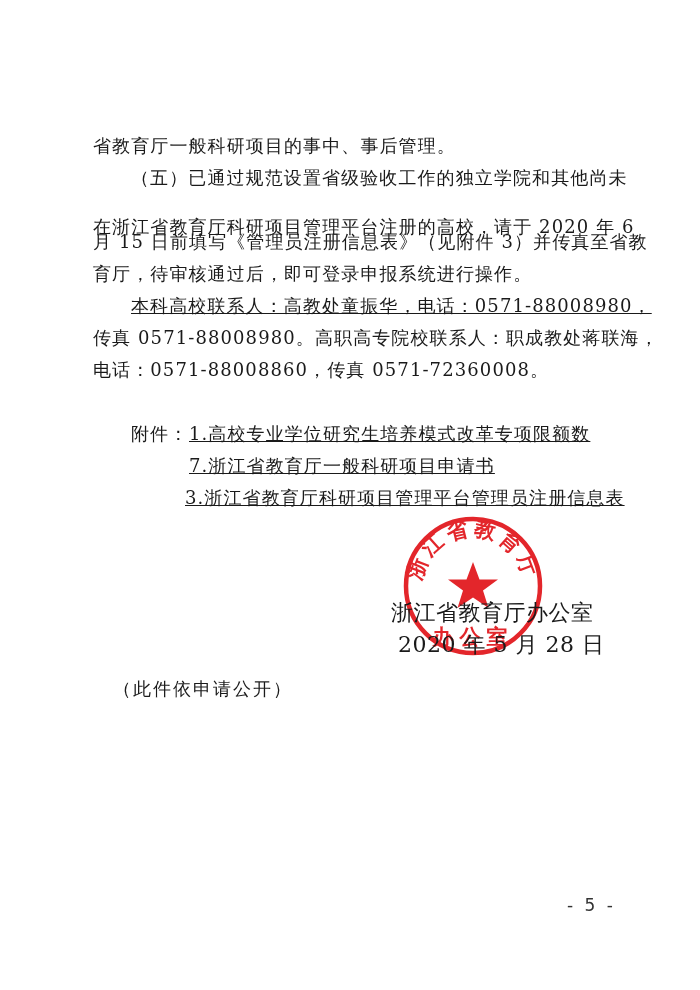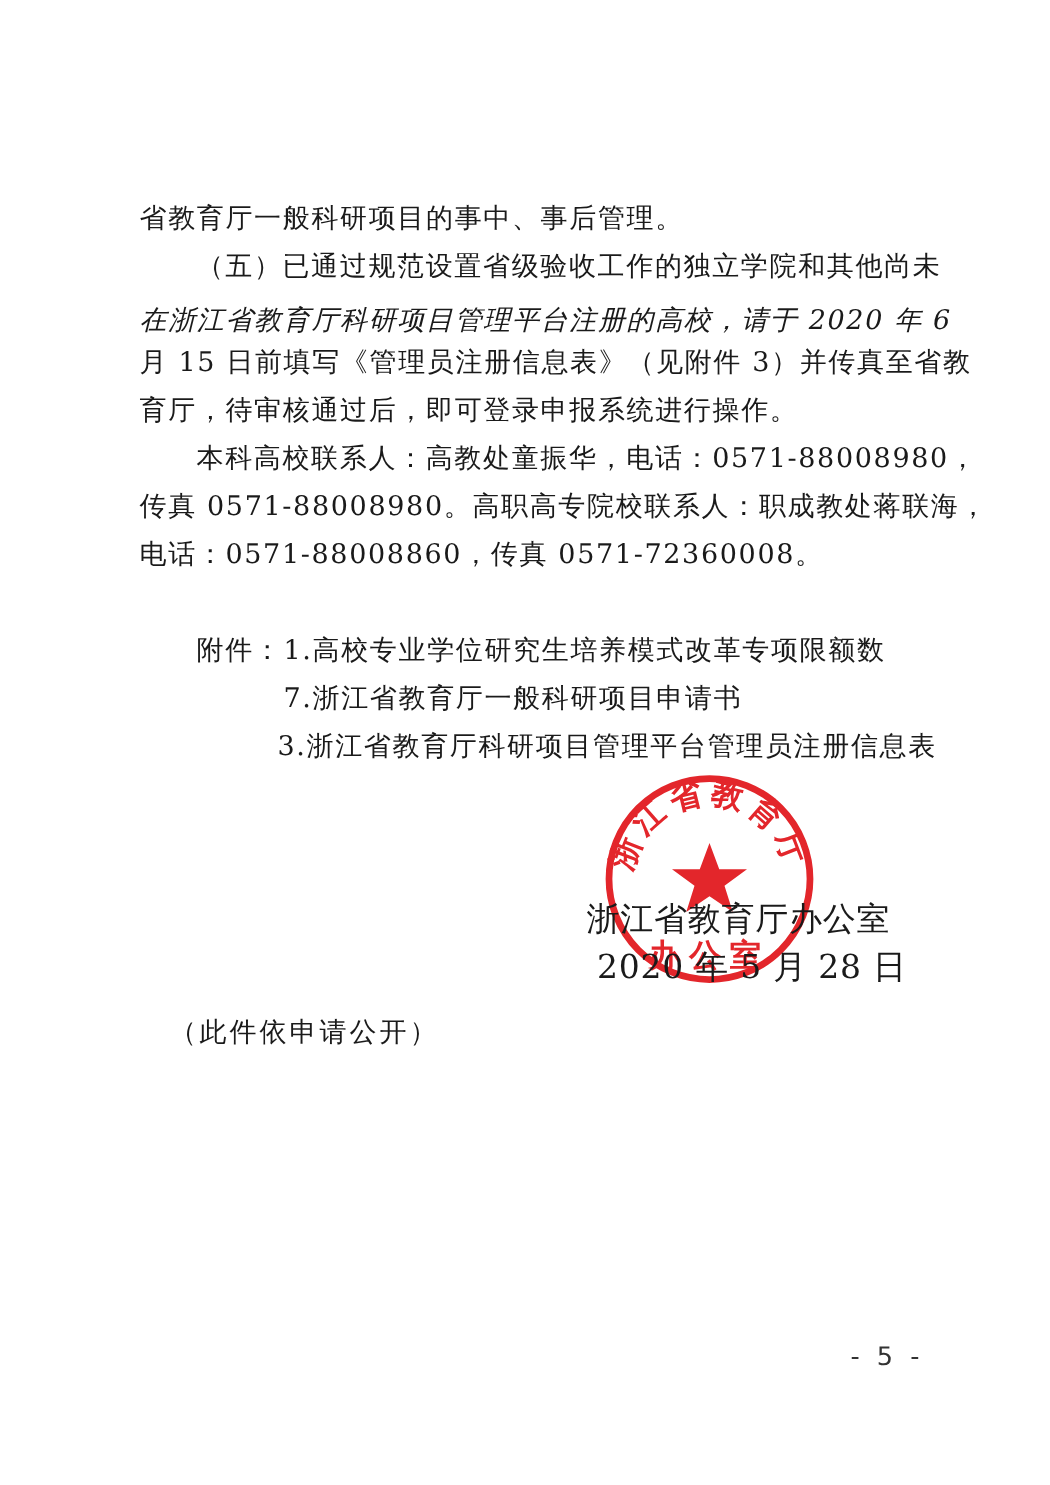--- a/index.html
+++ b/index.html
@@ -2,37 +2,37 @@
 <html><head>
 <meta charset="utf-8">
 <style>
   html, body { margin: 0; padding: 0; background: #ffffff; }
   body { width: 700px; height: 990px; position: relative; overflow: hidden;
          font-family: "DejaVu Serif", "Liberation Serif", serif; color: #1a1a1a; }
   .line { position: absolute; left: 93px; white-space: nowrap; font-size: 18px;
           letter-spacing: 1.1px; line-height: 22px; margin-top: 16px; }
   .indent { left: 131px; }
   .att-label { left: 131px; }
-  .att-item { left: 185px; }
+  .att-item { left: 185px; text-decoration: underline; }
   .seal { position: absolute; left: 403px; top: 516px; width: 140px; height: 140px; }
   .sig { position: absolute; font-size: 22px; white-space: nowrap; letter-spacing: 0.5px; }
   .page-num { position: absolute; left: 567px; top: 895px; font-size: 17px;
               font-family: "DejaVu Sans", sans-serif; letter-spacing: 3px; color: #333; }
 </style>
 </head>
 <body>
 
 <div>
 
   <div class="line" style="top:119px;">省教育厅一般科研项目的事中、事后管理。</div>
   <div class="line indent" style="top:151px;">（五）已通过规范设置省级验收工作的独立学院和其他尚未</div>
-  <div class="line" style="top:187px;font-style:italic;">在浙江省教育厅科研项目管理平台注册的高校，请于 2020 年 6</div>
+  <div class="line" style="top:200px;">在浙江省教育厅科研项目管理平台注册的高校，请于 2020 年 6</div>
   <div class="line" style="top:215px;">月 15 日前填写《管理员注册信息表》（见附件 3）并传真至省教</div>
   <div class="line" style="top:247px;text-align:center;">育厅，待审核通过后，即可登录申报系统进行操作。</div>
-  <div class="line indent" style="top:279px;">本科高校联系人：高教处童振华，电话：0571-88008980，</div>
+  <div class="line indent" style="top:279px;text-decoration:underline;">本科高校联系人：高教处童振华，电话：0571-88008980，</div>
   <div class="line" style="top:311px;">传真 0571-88008980。高职高专院校联系人：职成教处蒋联海，</div>
   <div class="line" style="top:343px;">电话：0571-88008860，传真 0571-72360008。</div>
 
   <div class="line att-label" style="top:407px;">附件：</div>
   <div class="line att-item" style="top:407px; left:189px;">1.高校专业学位研究生培养模式改革专项限额数</div>
   <div class="line att-item" style="top:439px; left:189px;">7.浙江省教育厅一般科研项目申请书</div>
   <div class="line att-item" style="top:471px; left:185px;">3.浙江省教育厅科研项目管理平台管理员注册信息表</div>
 
   <svg class="seal" viewBox="0 0 140 140">
     <defs>

